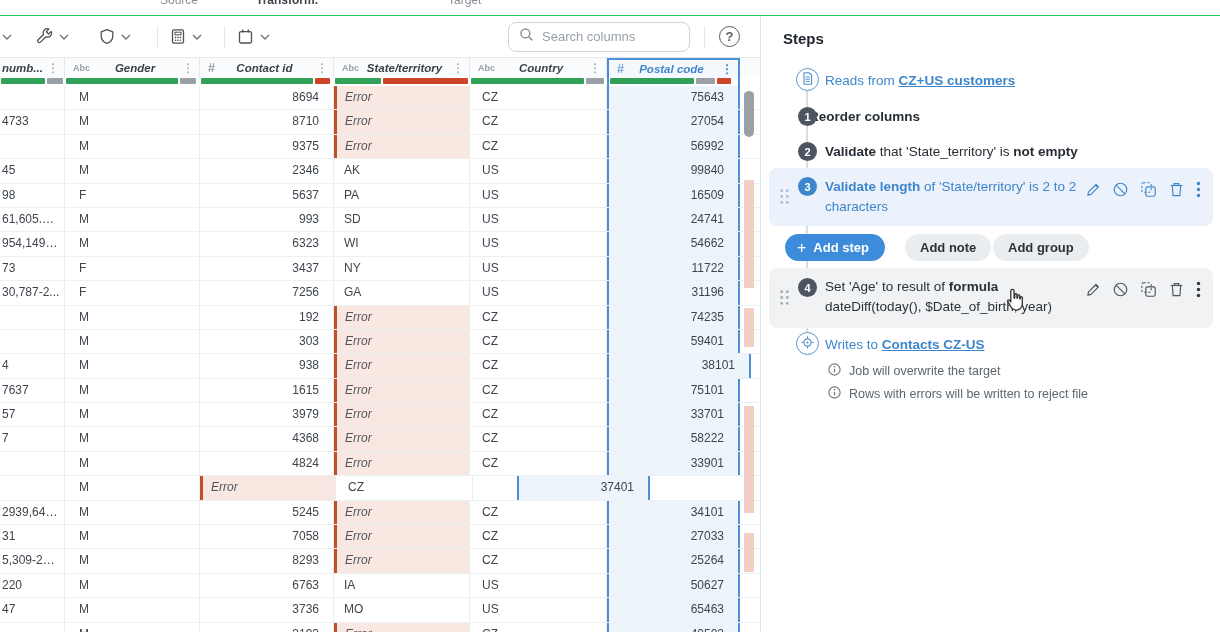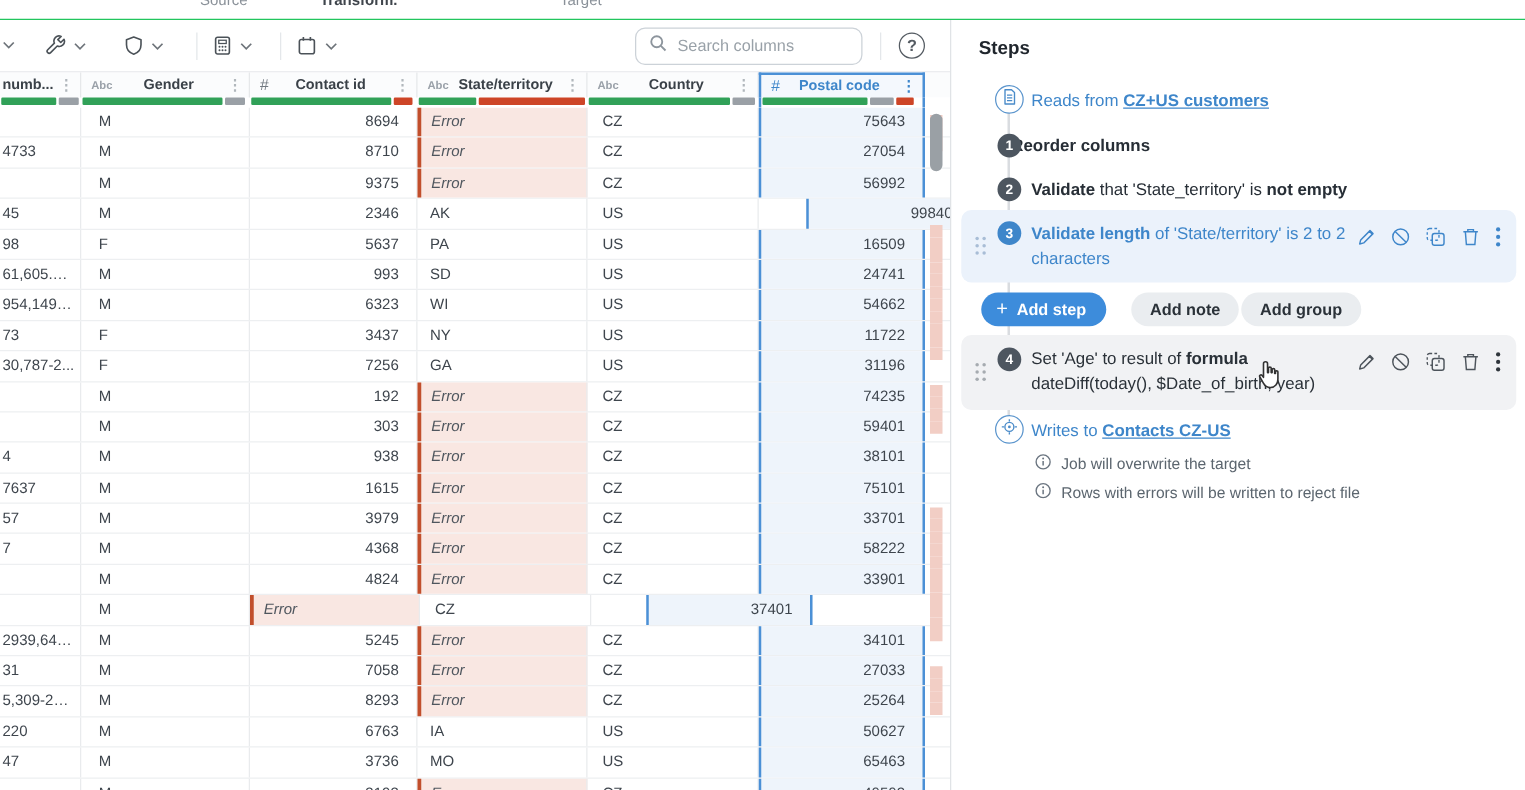--- a/index.html
+++ b/index.html
@@ -31,21 +31,21 @@
   .helpbtn { width:21px; height:21px; border:1.5px solid #545b62; border-radius:50%;
              display:flex; align-items:center; justify-content:center;
              font-size:13px; color:#545b62; font-weight:700; cursor:pointer; }
 
   
   .header-row { display:flex; height:20px; background:#fbfcfd; }
   .hcell { display:flex; align-items:center; border-right:1px solid #e6e8ea; font-size:11.5px;
            font-weight:700; color:#3a4148; overflow:hidden; white-space:nowrap; flex:none; }
   .htype { color:#9aa1a9; font-weight:700; font-size:9px; margin-left:8px; flex:none; }
   .htype.num { font-size:12.5px; color:#737a82; font-weight:400; }
-  .hname { flex:1; text-align:center; overflow:hidden; white-space:nowrap; }
+  .hname { flex:1; text-align:center; overflow:hidden; white-space:nowrap;font-style:italic; }
   .hname.cut { text-align:left; padding-left:2px; }
   .hkebab { color:#b1b7bc; font-weight:700; margin:0 5px 0 2px; font-size:12px; flex:none; cursor:pointer; }
   .hcell.sel { border-top:2px solid #4b90d6; border-left:2px solid #4b90d6; border-right:2px solid #4b90d6;
                background:#f4f8fd; }
   .hcell.sel .hname, .hcell.sel .htype, .hcell.sel .hkebab { color:#3e86ca; }
 
   
   .bar-row { display:flex; height:8px; background:#fff; }
   .bcell { display:flex; gap:2px; padding:0 1px 2px 1px; flex:none; }
   .bcell.sel { border-left:2px solid #4b90d6; border-right:2px solid #4b90d6; }
@@ -269,21 +269,21 @@
             <div class="tcell c3 err" style="width: 136px;">Error</div>
             <div class="tcell c4" style="width: 137px;">CZ</div>
             <div class="tcell c5 right sel" style="width: 133px;">56992</div>
           </div>
           <div class="trow">
             <div class="tcell c0" style="width: 65px;">45</div>
             <div class="tcell c1" style="width: 135px;">M</div>
             <div class="tcell c2 right" style="width: 134px;">2346</div>
             <div class="tcell c3" style="width: 136px;">AK</div>
             <div class="tcell c4" style="width: 137px;">US</div>
-            <div class="tcell c5 right sel" style="width: 133px; margin-left: 38px;">99840</div>
+            <div class="tcell c5 right sel" style="width: 133px;">99840</div>
           </div>
           <div class="trow">
             <div class="tcell c0" style="width: 65px;">98</div>
             <div class="tcell c1" style="width: 135px;">F</div>
             <div class="tcell c2 right" style="width: 134px;">5637</div>
             <div class="tcell c3" style="width: 136px;">PA</div>
             <div class="tcell c4" style="width: 137px;">US</div>
             <div class="tcell c5 right sel" style="width: 133px;">16509</div>
           </div>
           <div class="trow">
@@ -333,21 +333,21 @@
             <div class="tcell c3 err" style="width: 136px;">Error</div>
             <div class="tcell c4" style="width: 137px;">CZ</div>
             <div class="tcell c5 right sel" style="width: 133px;">59401</div>
           </div>
           <div class="trow">
             <div class="tcell c0" style="width: 65px;">4</div>
             <div class="tcell c1" style="width: 135px;">M</div>
             <div class="tcell c2 right" style="width: 134px;">938</div>
             <div class="tcell c3 err" style="width: 136px;">Error</div>
             <div class="tcell c4" style="width: 137px;">CZ</div>
-            <div class="tcell c5 right sel" style="width: 133px;">38101</div>
+            <div class="tcell c5 right sel" style="width: 144px;">38101</div>
           </div>
           <div class="trow">
             <div class="tcell c0" style="width: 65px;">7637</div>
             <div class="tcell c1" style="width: 135px;">M</div>
             <div class="tcell c2 right" style="width: 134px;">1615</div>
             <div class="tcell c3 err" style="width: 136px;">Error</div>
             <div class="tcell c4" style="width: 137px;">CZ</div>
             <div class="tcell c5 right sel" style="width: 133px;">75101</div>
           </div>
           <div class="trow">

